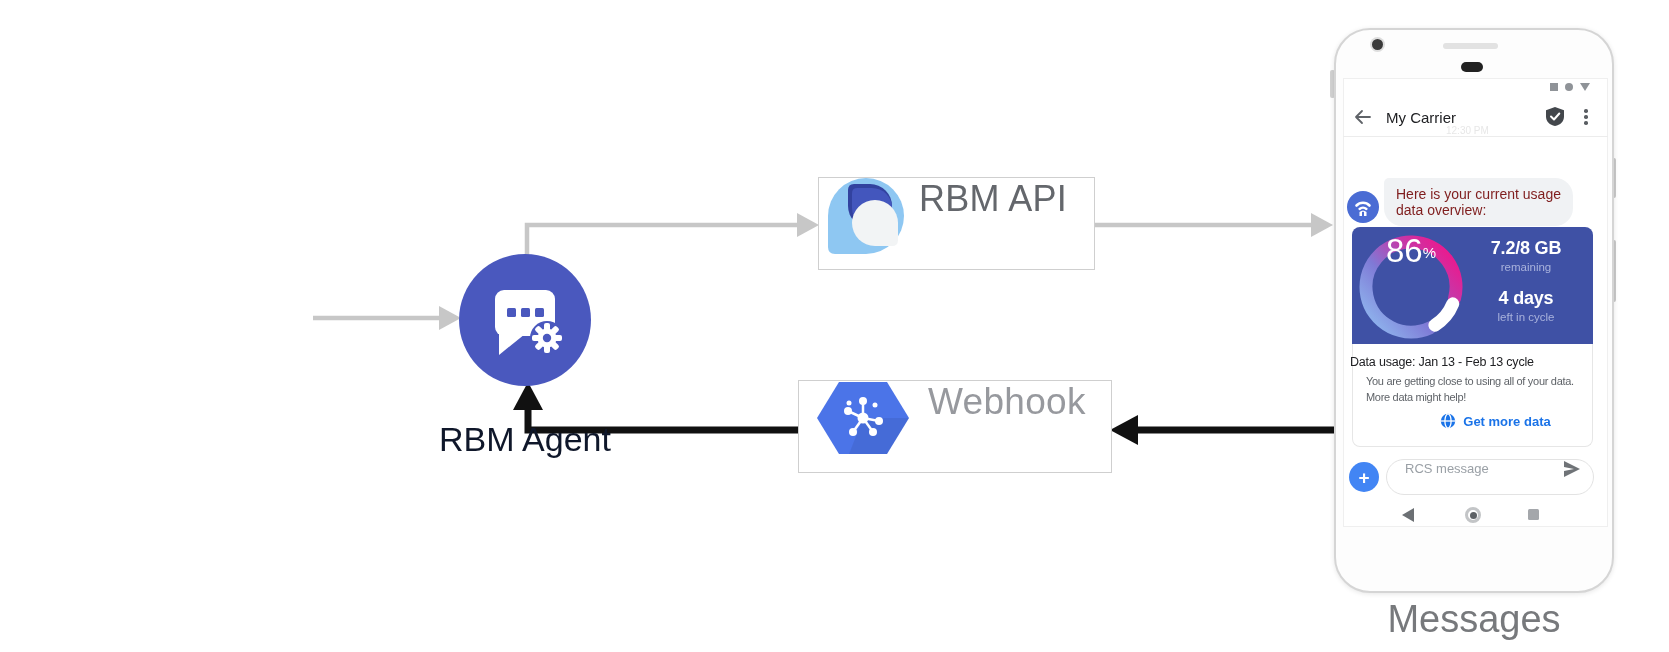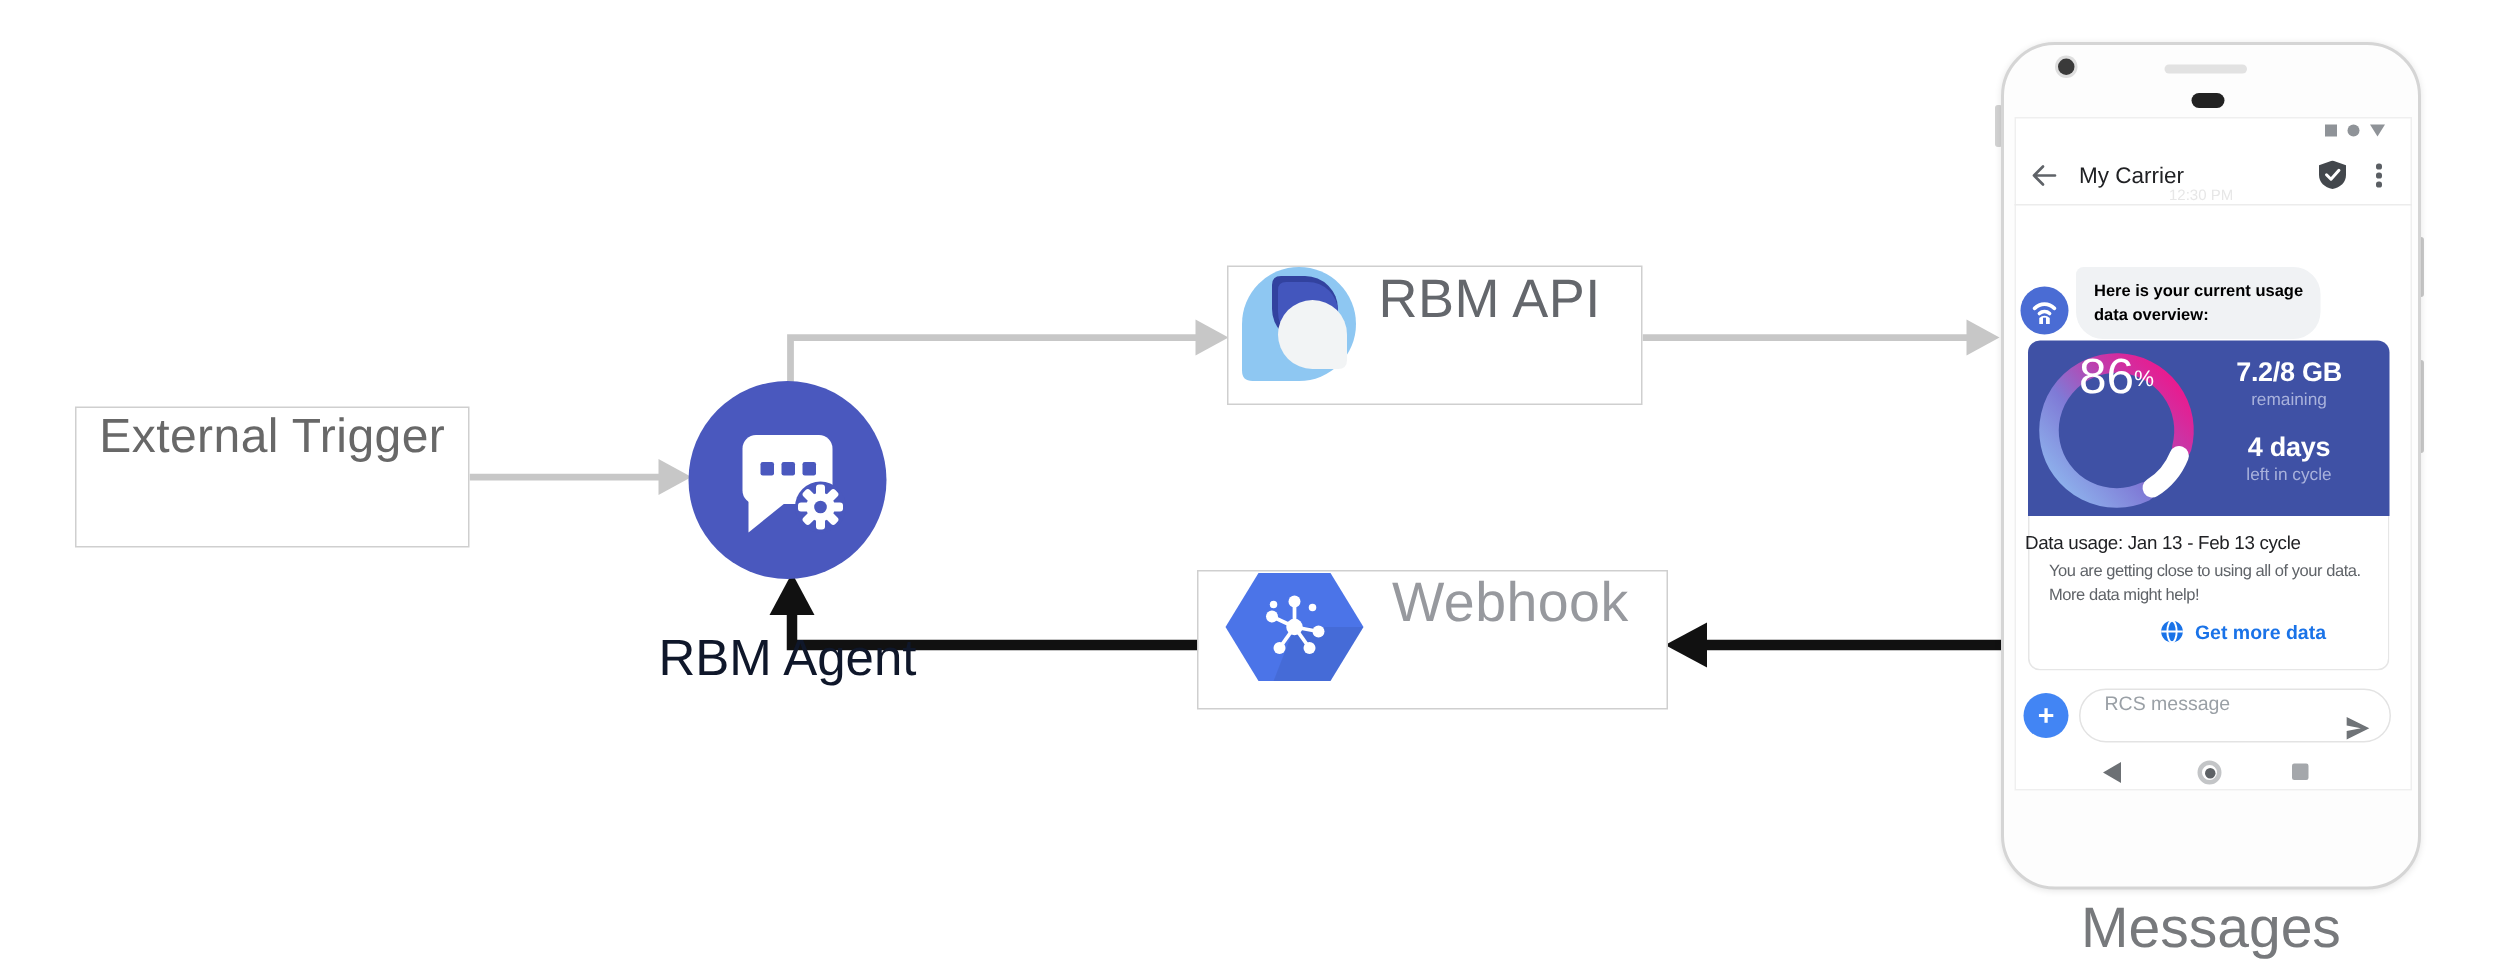--- a/index.html
+++ b/index.html
@@ -35,21 +35,21 @@
   #hdr-back{left:1353px;top:107px;width:20px;height:20px;}
   #hdr-title{left:1386px;top:109px;font-size:15px;color:#202124;}
   #hdr-shield{left:1546px;top:107px;width:18px;height:19px;}
   #hdr-kebab{left:1584px;top:109px;display:flex;flex-direction:column;gap:2.5px;align-items:center;}
   #hdr-kebab i{width:3.5px;height:3.5px;border-radius:50%;background:#5a5e63;display:block;}
   #hdr-time{left:1446px;top:125px;font-size:10px;color:#e7e7e7;}
   #hdr-divider{left:1343px;top:136px;width:265px;height:1px;background:#ececec;}
   
   #avatar{left:1347px;top:191px;width:32px;height:32px;border-radius:50%;background:#4a6cd4;}
   #bubble{left:1384px;top:178px;background:#f0f2f4;border-radius:18px;border-top-left-radius:5px;
-          padding:8px 12px;font-size:11px;line-height:16px;color:#000000;white-space:nowrap;font-weight:bold;}
+          padding:8px 12px;font-size:14px;line-height:16px;color:#7f1d1d;white-space:nowrap;}
   
   #card-blue{left:1352px;top:227px;width:241px;height:117px;background:#3f51a5;border-radius:8px 8px 0 0;}
   #gauge-wrap{left:1356px;top:232px;width:110px;height:110px;}
   #gauge-text{left:1356px;top:232px;width:110px;height:110px;display:flex;justify-content:center;color:#fff;font-weight:300;}
   #gauge-text .pct{font-size:33px;}
   #gauge-text .sign{font-size:15px;margin-top:12px;}
   #card-stats{left:1462px;top:238px;width:128px;text-align:center;color:#fff;}
   .stat-val{font-size:18px;font-weight:bold;letter-spacing:-.2px;}
   .stat-cap{font-size:11.5px;color:#a9b2dc;margin-top:2px;}
   .stat-gap{height:15px;}
@@ -57,21 +57,21 @@
               border-radius:0 0 8px 8px;box-sizing:border-box;}
   #card-title{left:1350px;top:355px;width:220px;font-size:12.5px;font-weight:normal;color:#202124;letter-spacing:-.2px;white-space:nowrap;}
   #card-body1{left:1366px;top:375px;font-size:11px;color:#5f6368;letter-spacing:-.3px;white-space:nowrap;}
   #card-body2{left:1366px;top:391px;font-size:11px;color:#5f6368;letter-spacing:-.3px;white-space:nowrap;}
   #card-action{left:1352px;top:413px;width:241px;display:flex;align-items:center;justify-content:center;gap:7px;cursor:pointer;padding-left:23px;}
   #card-action span{font-size:13px;font-weight:bold;color:#1a73e8;}
   
   #plus-btn{left:1349px;top:462px;width:30px;height:30px;border-radius:50%;background:#4285f4;color:#fff;
             display:flex;align-items:center;justify-content:center;font-size:19px;font-weight:bold;line-height:1;}
   #compose-pill{left:1386px;top:459px;width:208px;height:36px;border:1.5px solid #e3e3e3;border-radius:18px;
-                background:#fff;display:flex;align-items:flex-end;box-sizing:border-box;padding:0 12px 0 16px;flex-direction:column;}
+                background:#fff;display:flex;align-items:flex-start;box-sizing:border-box;padding:0 12px 0 16px;}
   #compose-input{flex:1;border:none;outline:none;font-size:13px;color:#3c4043;background:transparent;min-width:0;
                  font-family:"Liberation Sans",sans-serif;}
   #compose-input::placeholder{color:#9aa0a6;}
   
   #nav-back{left:1402px;top:508px;width:0;height:0;border-top:7px solid transparent;border-bottom:7px solid transparent;border-right:12px solid #6c7074;}
   #nav-home{left:1465px;top:507px;width:16px;height:16px;border-radius:50%;border:3px solid #c3c5c7;box-sizing:border-box;
             display:flex;align-items:center;justify-content:center;}
   #nav-home i{width:7px;height:7px;border-radius:50%;background:#5d6165;display:block;}
   #nav-recents{left:1528px;top:509px;width:11px;height:11px;background:#a4a7ab;border-radius:1.5px;}
 </style>
@@ -101,23 +101,20 @@
       <path d="M1334 430 H1136" stroke="#111" stroke-width="7" fill="none"></path>
       <polygon points="1138,415 1138,445 1110,430" fill="#111"></polygon>
     </g>
 
     <g>
       <path d="M798 430 H528 V408" stroke="#111" stroke-width="7" fill="none"></path>
       <polygon points="513,410 543,410 528,382" fill="#111"></polygon>
     </g>
   </svg>
 
-  <div class="abs diagbox" id="external-trigger">
-    <span class="diaglabel">External Trigger</span>
-  </div>
 
   <div class="abs" id="agent-circle">
     <svg width="132" height="132" viewBox="0 0 132 132">
       <rect x="36" y="36" width="60" height="46" rx="9" fill="#fff"></rect>
       <path d="M40 76 L40 101 L66 80 Z" fill="#fff"></path>
       <rect x="48" y="54" width="9" height="9" rx="1.5" fill="#4a58be"></rect>
       <rect x="62" y="54" width="9" height="9" rx="1.5" fill="#4a58be"></rect>
       <rect x="76" y="54" width="9" height="9" rx="1.5" fill="#4a58be"></rect>
       <circle cx="88" cy="84" r="17" fill="#4a58be"></circle>
       <g transform="translate(88,84)" fill="#fff">

